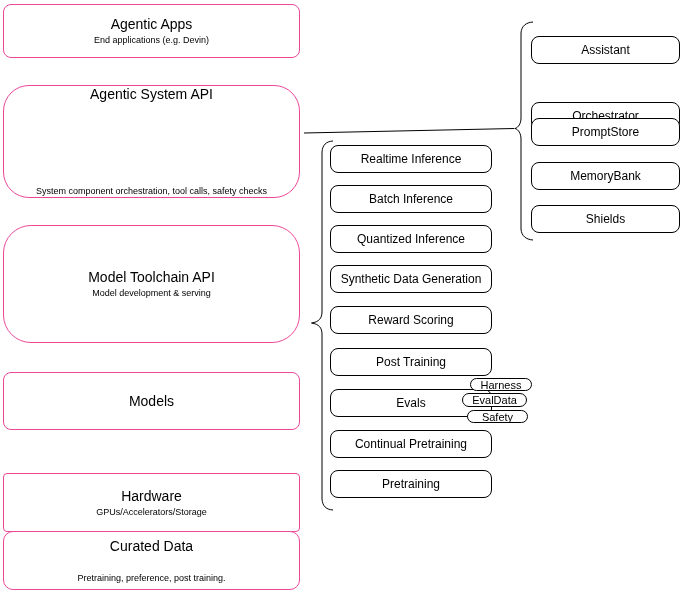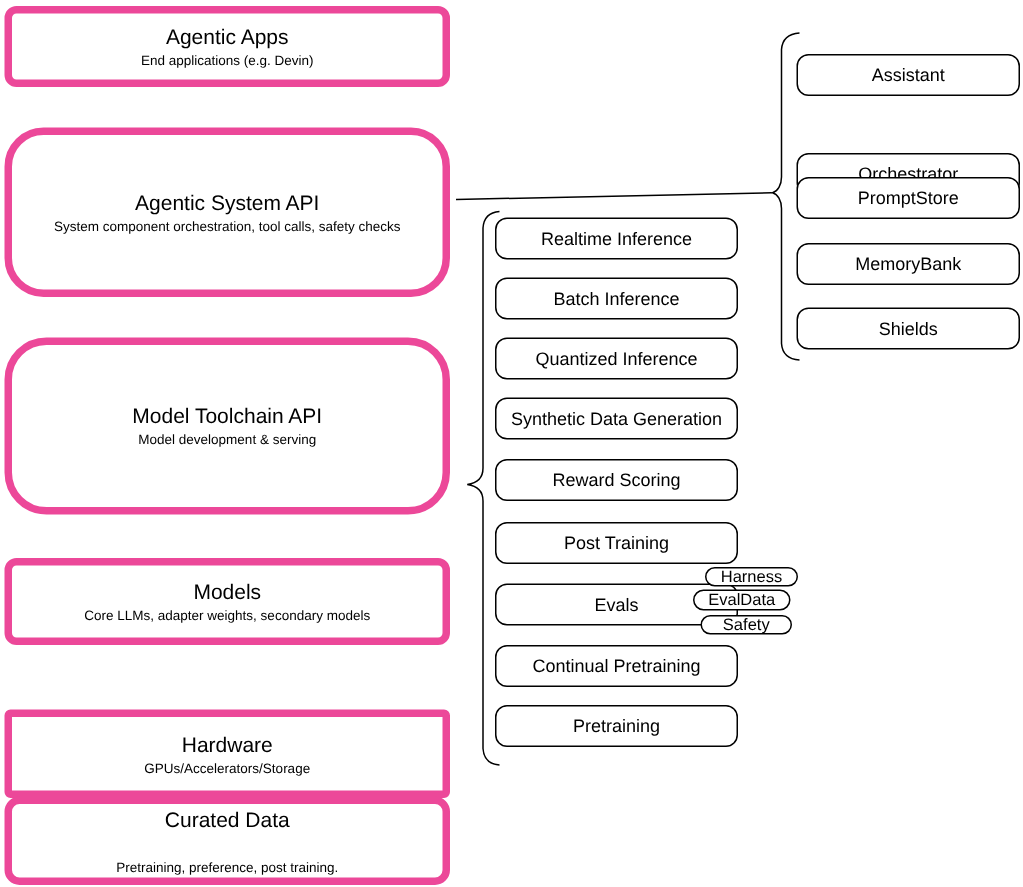--- a/index.html
+++ b/index.html
@@ -13,21 +13,21 @@
     position: relative;
     width: 682px;
     height: 591px;
     background: #ffffff;
     overflow: hidden;
   }
   .layer-box {
     position: absolute;
     left: 3px;
     width: 297px;
-    border: 5px solid #ec4899;
+    border: 1px solid #ec4899;
     background: #ffffff;
     box-sizing: border-box;
     display: flex;
     flex-direction: column;
     align-items: center;
     justify-content: center;
     text-align: center;
   }
   .layer-box .title {
     font-size: 14px;
@@ -97,33 +97,32 @@
     <line x1="304" y1="133" x2="514.5" y2="128.5"></line>
     <path d="M 333 141 C 326 141.5 322.5 145 322 152 L 322 312 C 322 318 319 322 311.5 323 C 319 324 322 328 322 334 L 322 499 C 322.5 506 326 509.5 333 510"></path>
     <path d="M 533 22 C 526 22.5 521.5 26 521 33 L 521 118 C 521 123.5 518.5 127.5 515 128.5 C 518.5 129.5 521 133.5 521 139 L 521 229 C 521.5 236 526 239.5 533 240"></path>
   </svg>
 
   <div class="layer-box" style="top:4px;height:54px;border-radius:8px;">
     <div class="title">Agentic Apps</div>
     <div class="subtitle">End applications (e.g. Devin)</div>
   </div>
 
-  <div class="layer-box" style="top:85px;height:113px;border-radius:26px;">
+  <div class="layer-box" style="top:85px;height:113px;border-radius:26px;justify-content:space-between;">
     <div class="title">Agentic System API</div>
     <div class="subtitle">System component orchestration, tool calls, safety checks</div>
   </div>
 
   <div class="layer-box" style="top:225px;height:118px;border-radius:28px;">
     <div class="title">Model Toolchain API</div>
     <div class="subtitle">Model development &amp; serving</div>
   </div>
 
   <div class="layer-box" style="top:372px;height:58px;border-radius:8px;">
     <div class="title">Models</div>
-    <div class="subtitle">Core LLMs, adapter weights, secondary models</div>
   </div>
 
   <div class="layer-box" style="top:449px;height:59px;border-radius:4px;margin-top:24px;">
     <div class="title">Hardware</div>
     <div class="subtitle">GPUs/Accelerators/Storage</div>
   </div>
 
   <div class="layer-box" style="top:531px;height:59px;border-radius:10px;gap:16px;">
     <div class="title">Curated Data</div>
     <div class="subtitle">Pretraining, preference, post training.</div>

